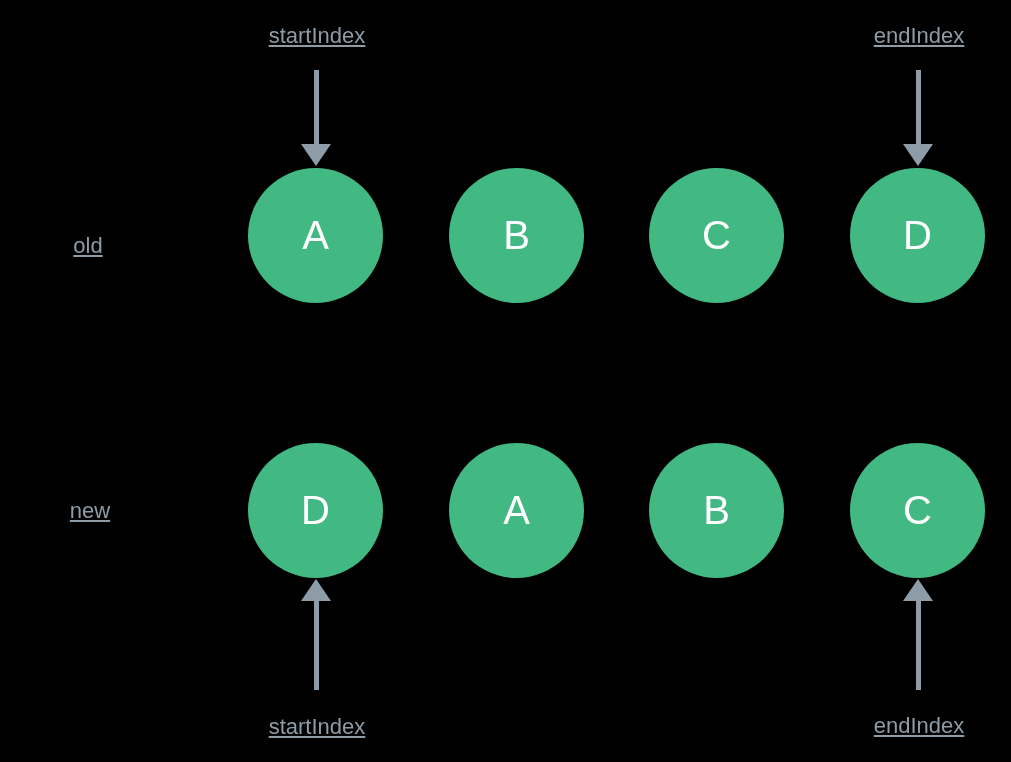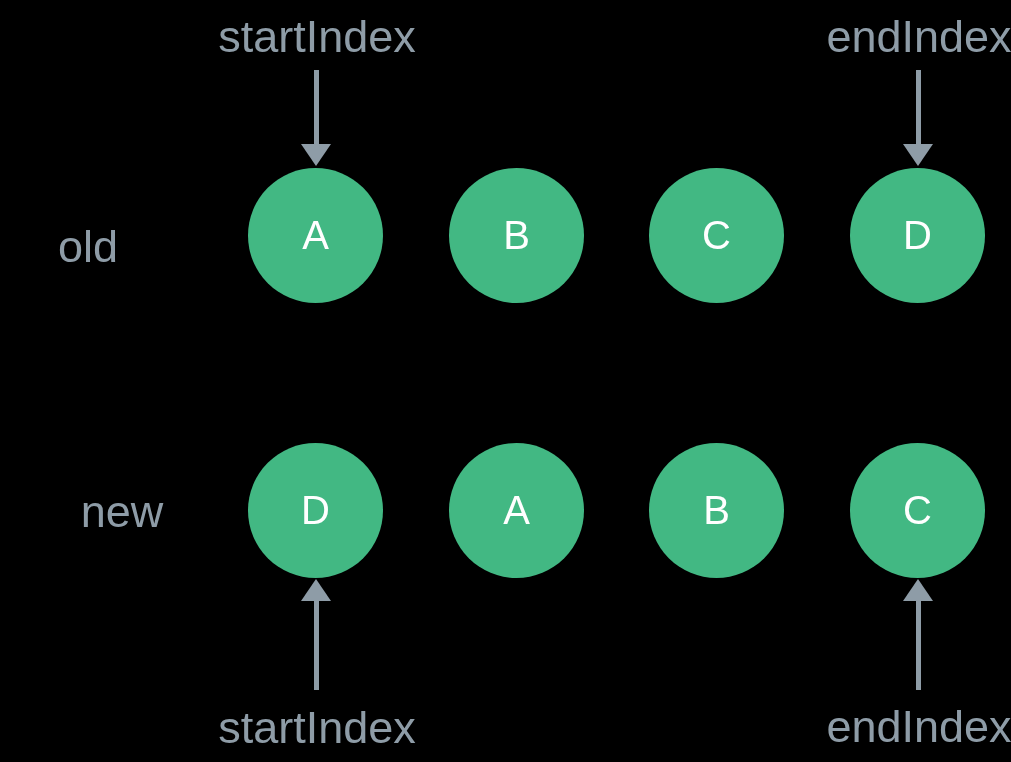--- a/index.html
+++ b/index.html
@@ -17,24 +17,25 @@
     position: relative;
     width: 1011px;
     height: 762px;
     background: var(--bg);
     font-family: "Liberation Sans", sans-serif;
     overflow: hidden;
   }
   .ptr-label, .row-label {
     position: absolute;
     transform: translate(-50%, -50%);
-    font-size: 45px;
+    font-size: 22px;
     color: var(--muted);
     white-space: nowrap;
     line-height: 1;
+    text-decoration: underline;
   }
   .node {
     position: absolute;
     width: 135px;
     height: 135px;
     border-radius: 50%;
     background: var(--node);
     color: var(--node-text);
     font-size: 40px;
     display: flex;
@@ -63,21 +64,21 @@
   .arrow.down .head { border-top: 22px solid var(--muted); }
   .arrow.up .shaft { height: 89px; }
   .arrow.up .head { border-bottom: 22px solid var(--muted); }
 
   
   .lbl-start-top { left: 317px; top: 36px; }
   .lbl-end-top   { left: 919px; top: 36px; }
   .lbl-start-bot { left: 317px; top: 727px; }
   .lbl-end-bot   { left: 919px; top: 726px; }
   .lbl-old { left: 88px; top: 246px; }
-  .lbl-new { left: 90px; top: 511px; margin-left: 32px; }
+  .lbl-new { left: 90px; top: 511px; }
 
   .arr-d1 { left: 301px; top: 70px; }
   .arr-d2 { left: 903px; top: 70px; }
   .arr-u1 { left: 301px; top: 579px; }
   .arr-u2 { left: 903px; top: 579px; }
 
   .r-old { top: 168px; }
   .r-new { top: 443px; }
   .c0 { left: 248px; }
   .c1 { left: 449px; }

